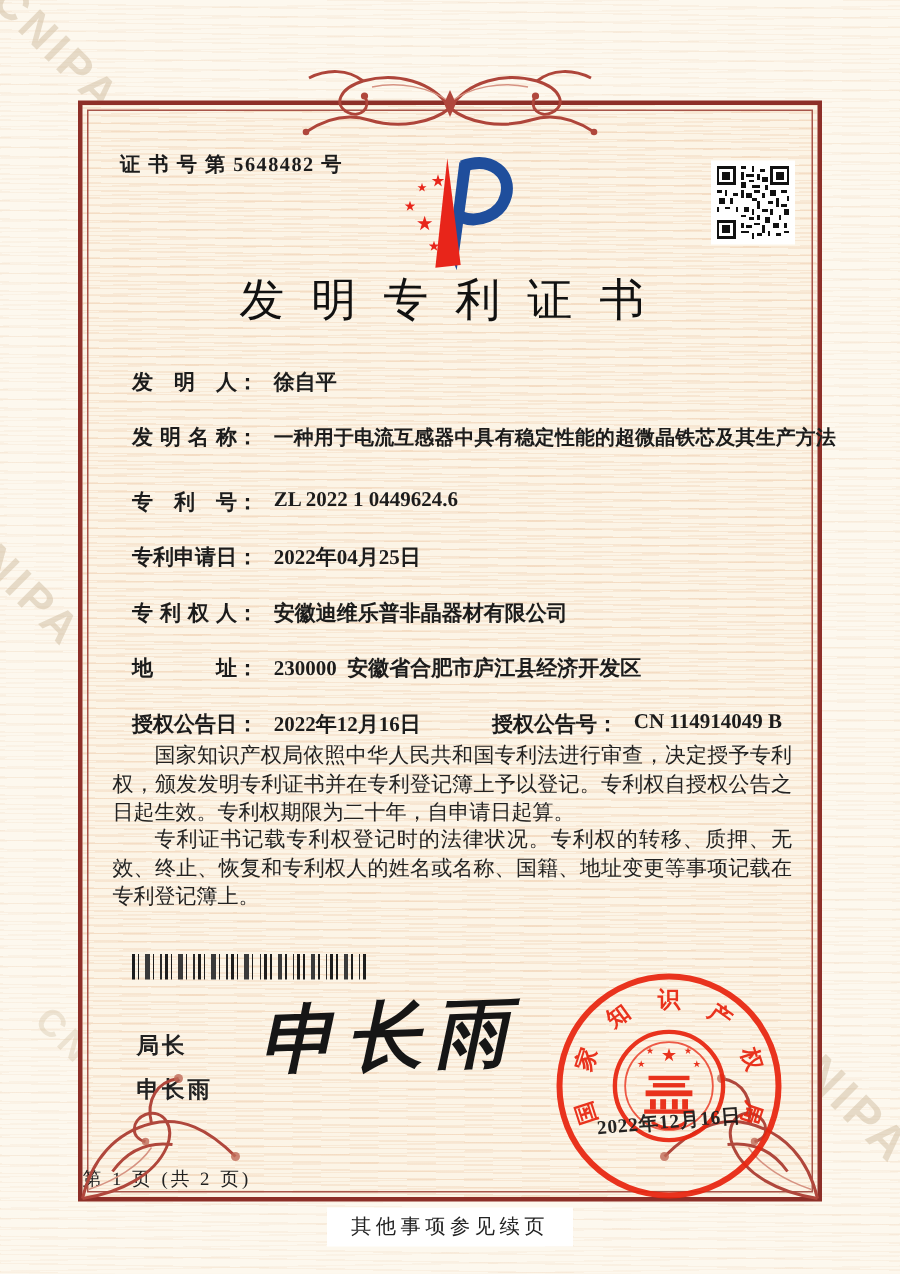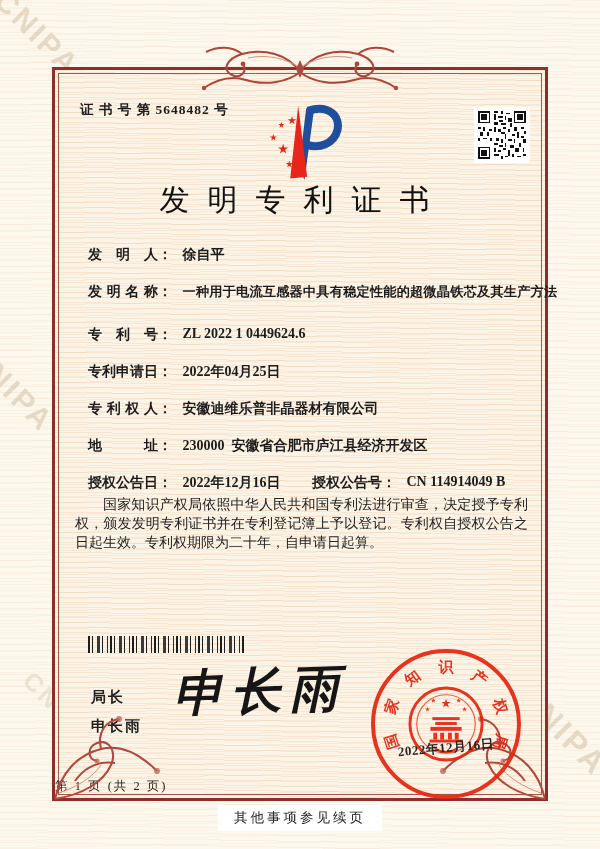--- a/index.html
+++ b/index.html
@@ -43,21 +43,21 @@
   .title{position:absolute;left:0;right:0;top:110px;text-align:center;font-size:30px;font-weight:500;
          letter-spacing:18px;padding-left:7px;color:#111;}
 
   .fields{position:absolute;left:33px;right:16px;top:176px;font-size:14px;font-weight:700;}
   .row{position:relative;height:22px;margin-bottom:15px;white-space:nowrap;}
   .row.gap-big{margin-bottom:21px;}
   .lbl{display:inline-block;width:70px;text-align:justify;text-align-last:justify;vertical-align:top;}
   .colon{display:inline-block;vertical-align:top;}
   .val{margin-left:7px;white-space:pre;}
   .val-long{font-size:13.2px;letter-spacing:0.2px;}
-  .pair2{position:absolute;left:224px;top:0;}
+  .pair2{position:absolute;left:240px;top:0;}
 
   .body-text{position:absolute;left:20px;right:17px;top:426px;font-size:14px;line-height:1.34;
              text-align:justify;font-weight:500;color:#222;}
   .body-text p{margin:0;text-indent:2em;}
 
   .barcode{position:absolute;left:33px;top:566px;width:156px;height:17px;
     background:repeating-linear-gradient(90deg,
       #1d1d1d 0 2px, transparent 2px 4px, #1d1d1d 4px 5px, transparent 5px 9px,
       #3a3a3a 9px 12px, transparent 12px 14px, #1d1d1d 14px 15px, transparent 15px 19px,
       #2a2a2a 19px 20px, transparent 20px 22px);}
@@ -279,20 +279,21 @@
         <span class="val">2022年12月16日</span>
         <span class="pair2">
           <span class="lbl">授权公告号</span><span class="colon">：</span>
           <span class="val">CN 114914049 B</span>
         </span>
       </div>
     </div>
 
     <div class="body-text">
       <p>国家知识产权局依照中华人民共和国专利法进行审查，决定授予专利权，颁发发明专利证书并在专利登记簿上予以登记。专利权自授权公告之日起生效。专利权期限为二十年，自申请日起算。</p>
+      <p>专利证书记载专利权登记时的法律状况。专利权的转移、质押、无效、终止、恢复和专利权人的姓名或名称、国籍、地址变更等事项记载在专利登记簿上。</p>
     </div>
 
     <div class="barcode"></div>
 
     <div class="signoff">
       <div class="line1">局长</div>
       <div class="line2">申长雨</div>
     </div>
 
     <div class="signature">申长雨</div>

